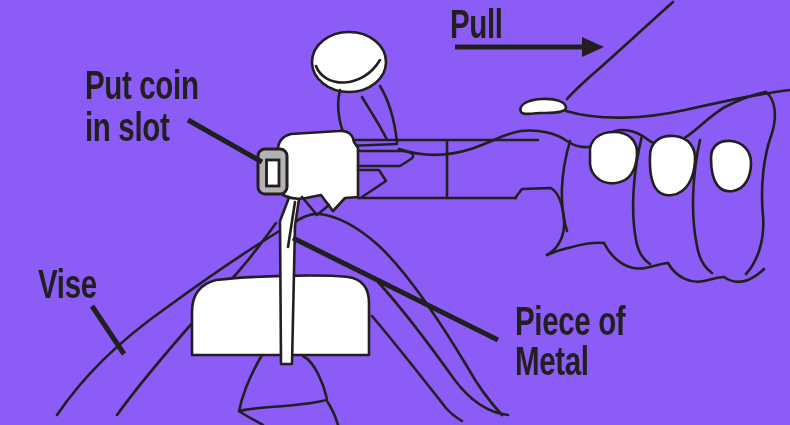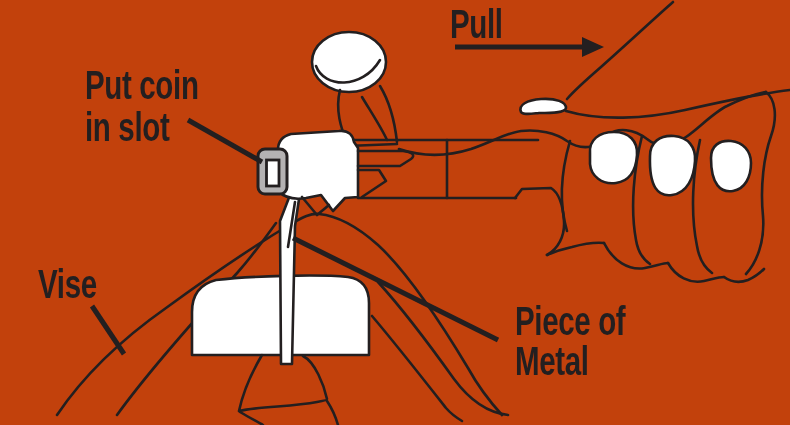--- a/index.html
+++ b/index.html
@@ -1,19 +1,19 @@
 <!DOCTYPE html>
 <html><head>
 <meta charset="utf-8">
 <style>
   html,body{margin:0;padding:0;background:#fff;}
   #canvas{
     position:relative;
     width:790px;height:425px;
-    background:#c2410c;
+    background:#8b5cf6;
     overflow:hidden;
     font-family:"Liberation Sans", sans-serif;
   }
   #art{position:absolute;left:0;top:0;}
   .stroke{fill:none;stroke:#231f20;stroke-width:2.6;stroke-linecap:round;stroke-linejoin:round;}
   .thick{fill:none;stroke:#231f20;stroke-width:5;stroke-linecap:butt;}
   .whitefill{fill:#ffffff;stroke:#231f20;stroke-width:2.6;stroke-linejoin:round;}
   .lbl{
     position:absolute;
     color:#231f20;

